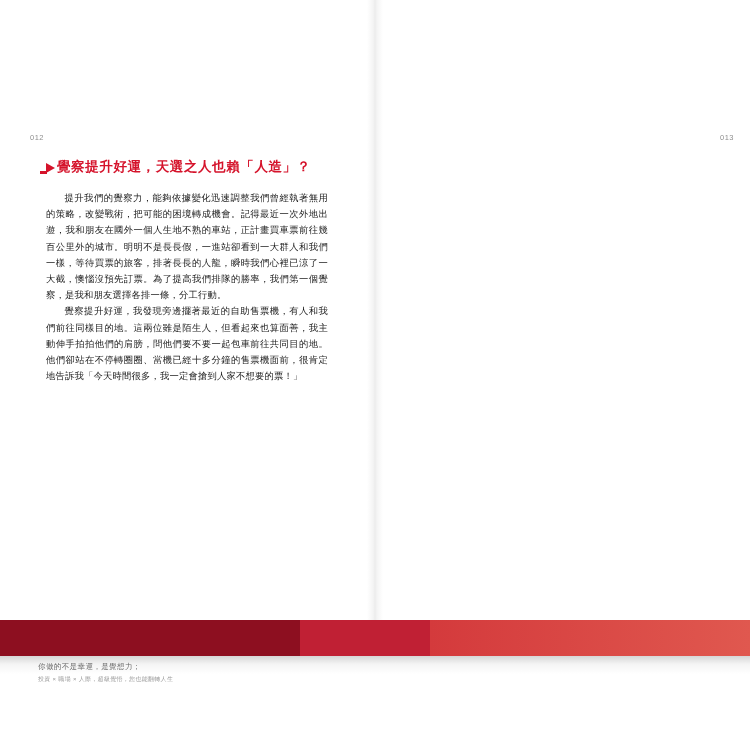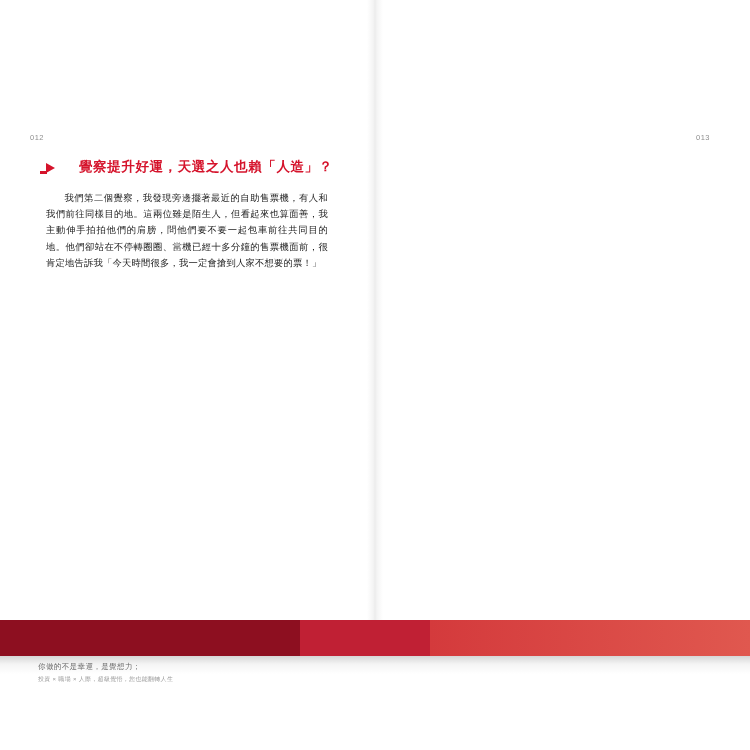--- a/index.html
+++ b/index.html
@@ -58,30 +58,30 @@
   }
 
   .folio {
     position: absolute;
     font-size: 7.5px;
     color: #8e8e8e;
     letter-spacing: 0.5px;
     font-family: "Liberation Sans", sans-serif;
   }
   .folio-left  { left: 30px;  top: 133px; }
-  .folio-right { right: 40px; top: 133px; text-align: right; }
+  .folio-right { right: 16px; top: 133px; text-align: right; }
 
   
   .heading-row {
     position: absolute;
     left: 46px;
     top: 158px;
     display: flex;
     align-items: center;
-    gap: 24px;
+    gap: 2px;
   }
   .bullet {
     width: 0;
     height: 0;
     border-top: 5px solid transparent;
     border-bottom: 5px solid transparent;
     border-left: 9px solid #d5132b;
     flex: 0 0 auto;
     margin-top: 1px;
   }
@@ -189,21 +189,22 @@
     <div class="page-half page-left">
       <div class="folio folio-left">012</div>
 
       <div class="bullet-tail"></div>
       <div class="heading-row">
         <span class="bullet"></span>
         <span class="heading-text">覺察提升好運，天選之人也賴「人造」？</span>
       </div>
 
       <div class="col col-left">
-        <p>我們第二個覺察，我發現旁邊擺著最近的自助售票機，有人和我們前往同樣目的地。這兩位雖是陌生人，但看起來也算面善，我主動伸手拍拍他們的肩膀，問他們要不要一起包車前往共同目的地。他們卻站在不停轉圈圈、當機已經十多分鐘的售票機面前，很肯定地告訴我「今天時間很多，我一定會搶到人家不想要的票！」</p>
+        <p>提升我們的覺察力，能夠依據變化迅速調整我們曾經執著無用的策略，改變戰術，把可能的困境轉成機會。記得最近一次外地出遊，我和朋友在國外一個人生地不熟的車站，正計畫買車票前往幾百公里外的城市。明明不是長長假，一進站卻看到一大群人和我們一樣，等待買票的旅客，排著長長的人龍，瞬時我們心裡已涼了一大截，懊惱沒預先訂票。為了提高我們排隊的勝率，我們第一個覺察，是我和朋友選擇各排一條，分工行動。</p>
+        <p>覺察提升好運，我發現旁邊擺著最近的自助售票機，有人和我們前往同樣目的地。這兩位雖是陌生人，但看起來也算面善，我主動伸手拍拍他們的肩膀，問他們要不要一起包車前往共同目的地。他們卻站在不停轉圈圈、當機已經十多分鐘的售票機面前，很肯定地告訴我「今天時間很多，我一定會搶到人家不想要的票！」</p>
       </div>
 
       <div class="runfoot">
         <div class="line1">你做的不是幸運，是覺想力；</div>
         <div class="line2">投資 × 職場 × 人際，超級覺悟，您也能翻轉人生</div>
       </div>
     </div>
 
     <div class="page-half page-right">
       <div class="folio folio-right">013</div>

